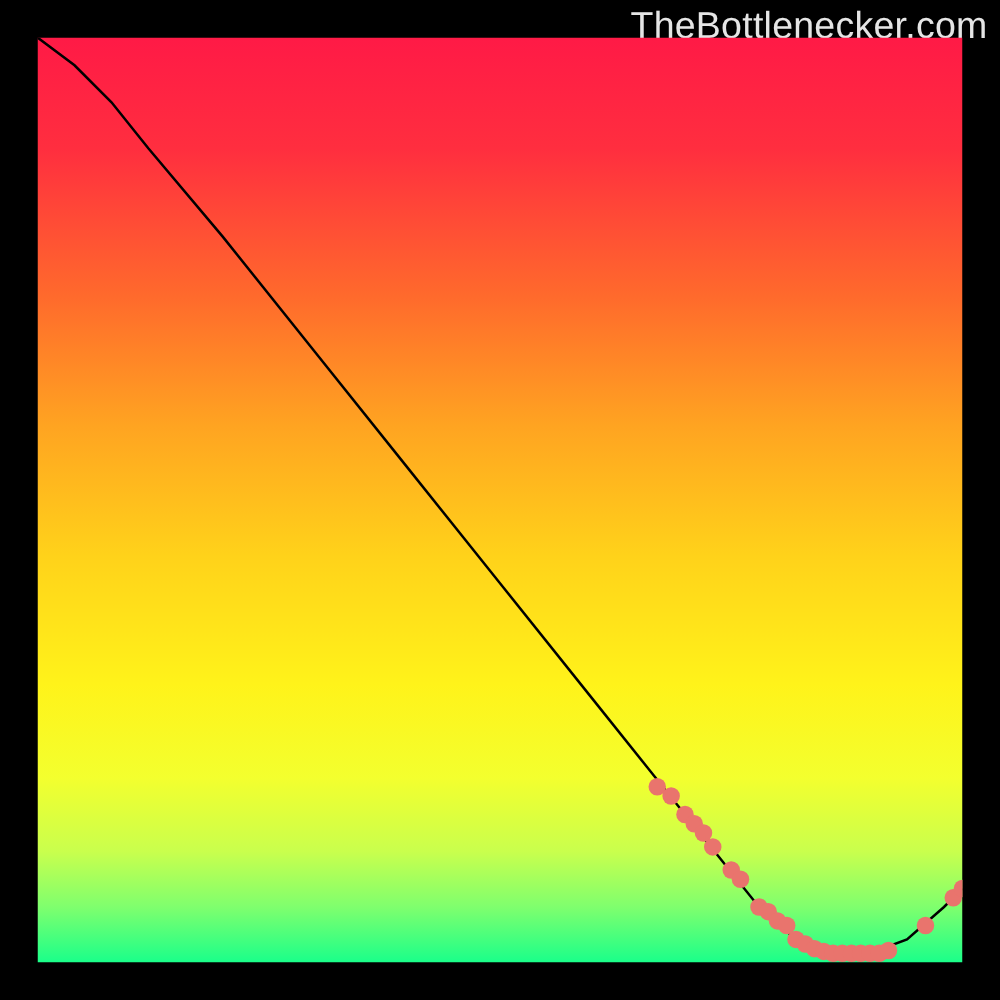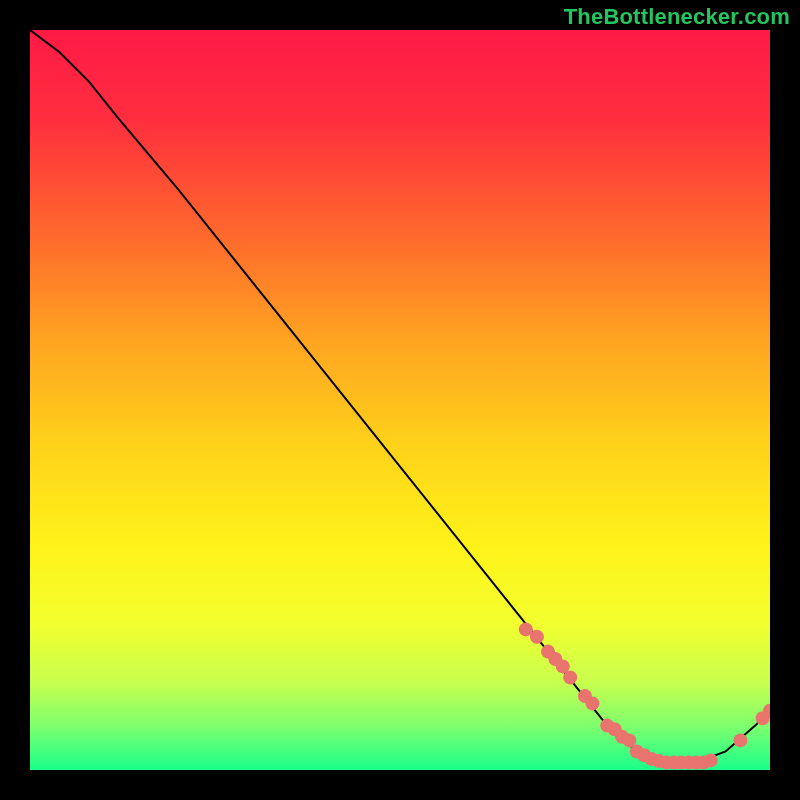--- a/index.html
+++ b/index.html
@@ -14,23 +14,23 @@
   .frame {
     position: relative;
     width: 800px;
     height: 800px;
     background: #000;
   }
   .attribution {
     position: absolute;
     top: 4px;
     right: 10px;
-    color: #22c55e;
-    font-size: 22px;
-    font-weight: 700;
+    color: #e5e5e5;
+    font-size: 30px;
+    font-weight: 400;
     letter-spacing: 0.2px;
   }
   .plot {
     position: absolute;
     left: 30px;
     top: 30px;
     width: 740px;
     height: 740px;
   }
   svg {

